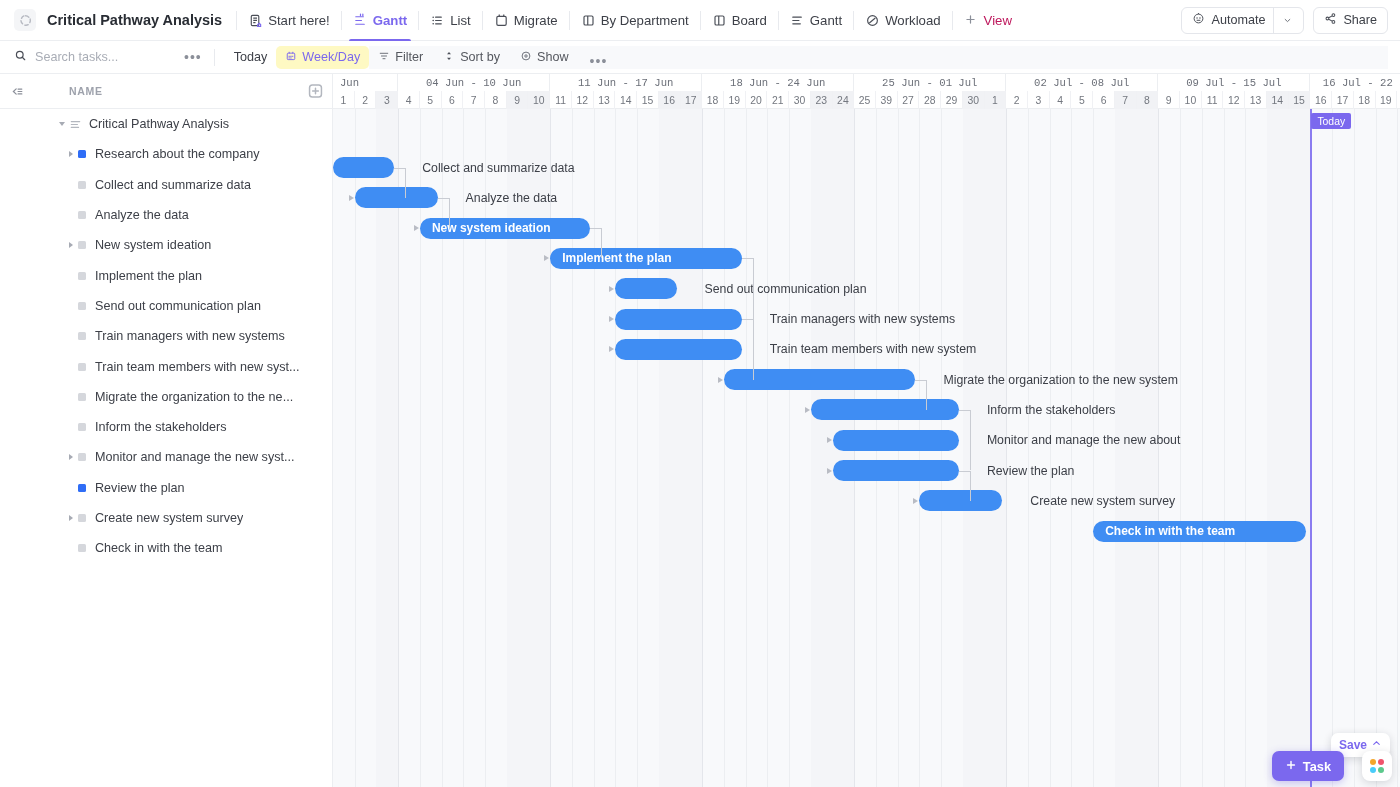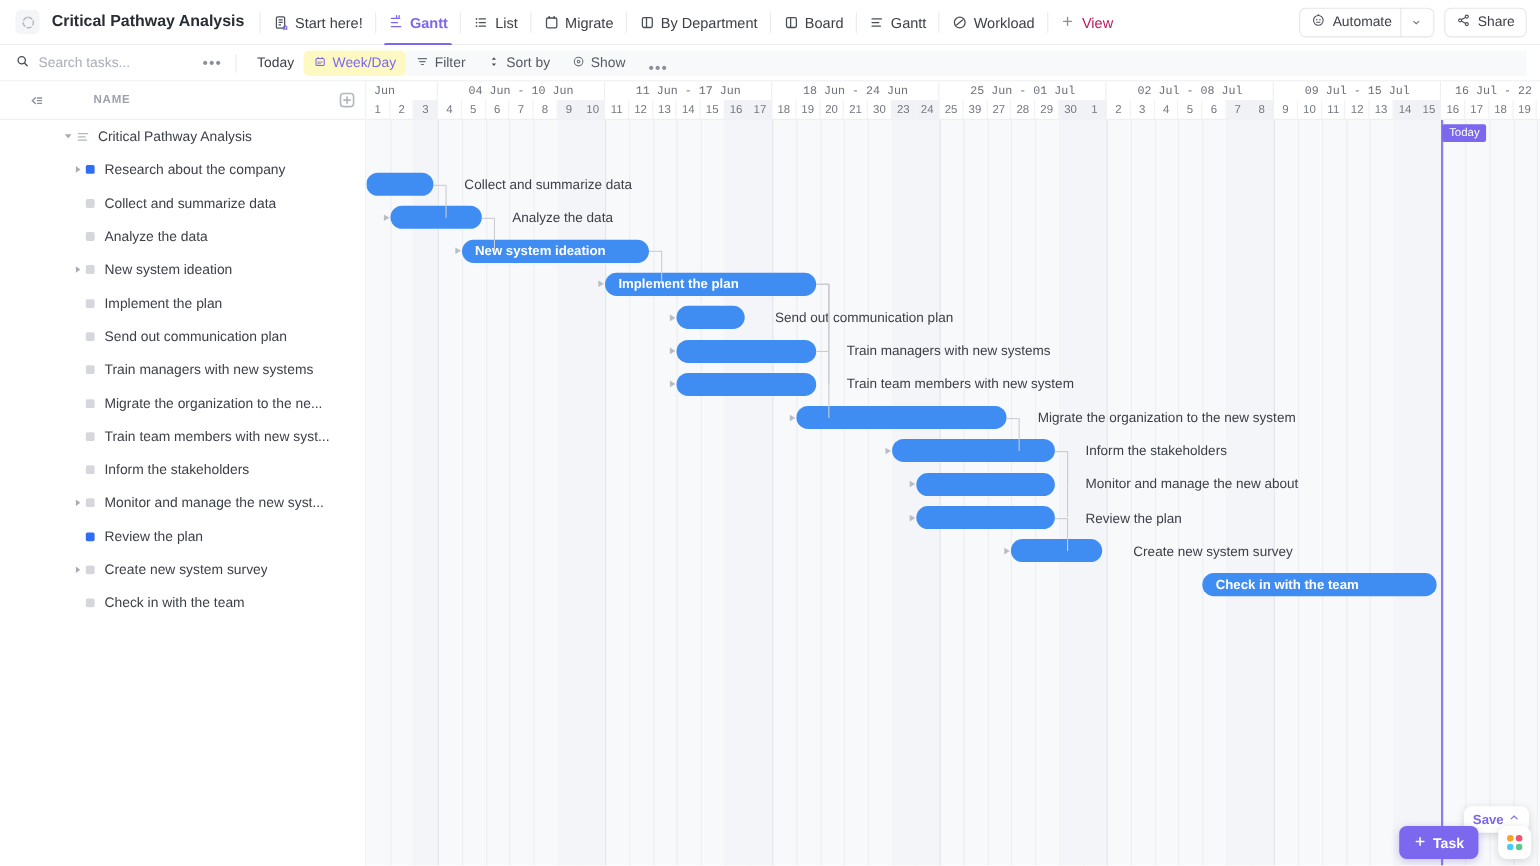--- a/index.html
+++ b/index.html
@@ -73,21 +73,21 @@
   .toolbar2 .right { margin-left: auto; display: flex; align-items: flex-end; gap: 2px; }
   .toolbar2 .right .tbtn { color: #55585f; }
 
   
   .main { display: flex; height: 713px; position: relative; }
 
   
   .left { width: 333px; flex: 0 0 333px; border-right: 1px solid #eceef1; position: relative; background:#fff; }
   .left-head {
     height: 35px; display: flex; align-items: center; border-bottom: 1px solid #eceef1;
-    padding-left: 24px; position: relative;
+    padding-left: 8px; position: relative;
   }
   .collapse-ic { width: 19px; height: 19px; display:flex; align-items:center; justify-content:center; cursor:pointer; }
   .name-col {
     font-size: 10.5px; letter-spacing: .7px; color: #9ea2ac; font-weight: 600;
     margin-left: 42px;
   }
   .addcol {
     position: absolute; right: 8px; top: 50%; transform: translateY(-50%);
     width: 17px; height: 17px; cursor: pointer;
   }
@@ -431,25 +431,25 @@
         <div class="row lvl1 noexp">
           <span class="sqr" style="background: rgb(213, 215, 220);"></span>
           <span class="rlabel">Send out communication plan</span>
         </div>
         <div class="row lvl1 noexp">
           <span class="sqr" style="background: rgb(213, 215, 220);"></span>
           <span class="rlabel">Train managers with new systems</span>
         </div>
         <div class="row lvl1 noexp">
           <span class="sqr" style="background: rgb(213, 215, 220);"></span>
+          <span class="rlabel">Train team members with new syst...</span>
+        </div>
+        <div class="row lvl1 noexp">
+          <span class="sqr" style="background: rgb(213, 215, 220);"></span>
           <span class="rlabel">Migrate the organization to the ne...</span>
-        </div>
-        <div class="row lvl1 noexp">
-          <span class="sqr" style="background: rgb(213, 215, 220);"></span>
-          <span class="rlabel">Train team members with new syst...</span>
         </div>
         <div class="row lvl1 noexp">
           <span class="sqr" style="background: rgb(213, 215, 220);"></span>
           <span class="rlabel">Inform the stakeholders</span>
         </div>
         <div class="row lvl1">
           <span class="tw">
             <span class="caret"></span>
           </span>
           <span class="sqr" style="background: rgb(213, 215, 220);"></span>

